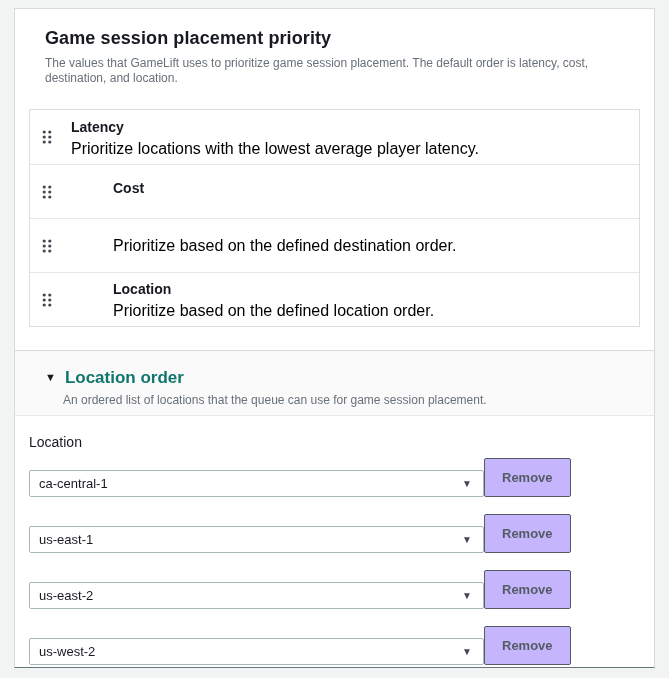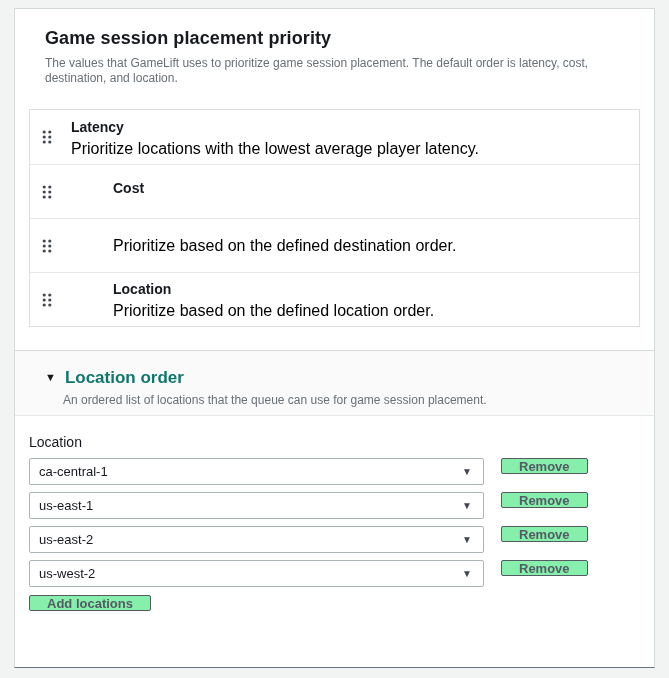--- a/index.html
+++ b/index.html
@@ -64,37 +64,37 @@
   .caret {
     font-size: 11px; color: #16191f; line-height: 11px;
     display: inline-block; transform: translateY(-1px);
   }
   .loc-title { font-size: 17px; font-weight: 700; color: #0f766e; }
   .loc-desc {
     font-size: 12px; color: #687078; margin: 5px 0 8px 34px; line-height: 15px;
   }
   .loc-content { padding: 18px 14px 14px; }
   .field-label { font-size: 14px; color: #16191f; margin-bottom: 8px; }
-  .loc-row { display: flex; align-items: flex-start; gap: 17px; margin-bottom: 7px; }
+  .loc-row { display: flex; align-items: flex-end; margin-bottom: 17px; }
   .select-box {
     position: relative;
     width: 455px; height: 27px;
     border: 1px solid #aab7b8; border-radius: 2px;
     background: #fff;
     padding: 0 30px 0 9px;
     font-size: 13px; line-height: 25px; color: #16191f;
     cursor: pointer;
   }
   .select-caret {
     position: absolute; right: 11px; top: 0;
     font-size: 10px; line-height: 25px; color: #414750;
   }
   .btn {
-    height: 16px;
-    background: #86efac;
+    height: 39px;
+    background: #c4b5fd;
     border: 1px solid #545b64; border-radius: 2px;
     color: #545b64; font-family: inherit;
     font-size: 13px; font-weight: 700;
     padding: 0 17px;
     cursor: pointer;
   }
   .btn-add { margin-top: 0; }
 </style>
 </head>
 <body>

